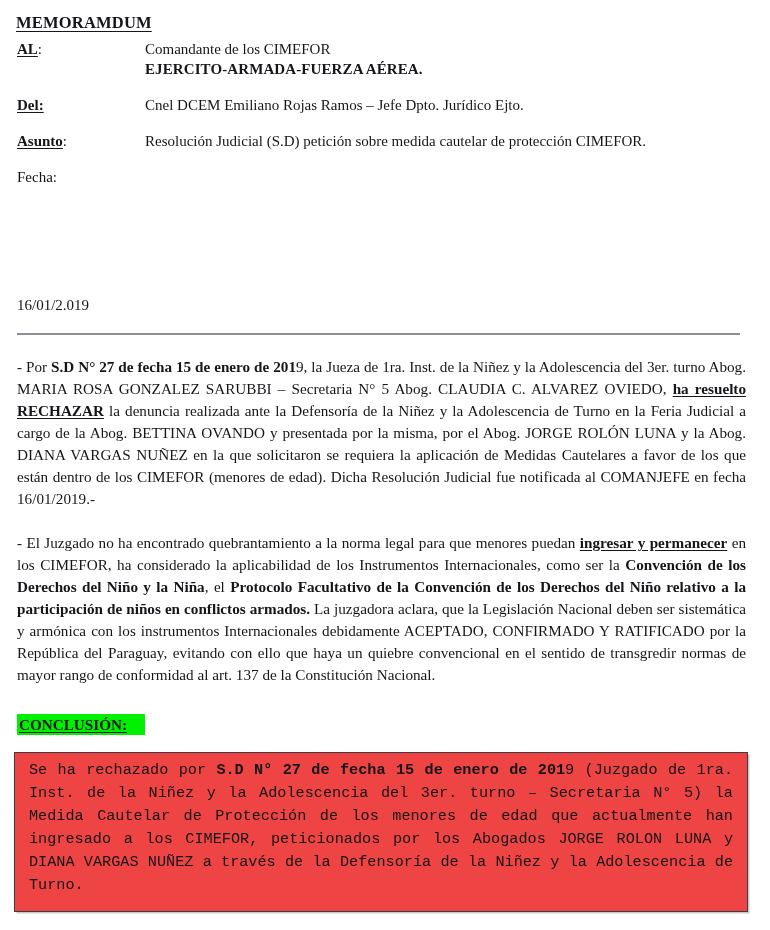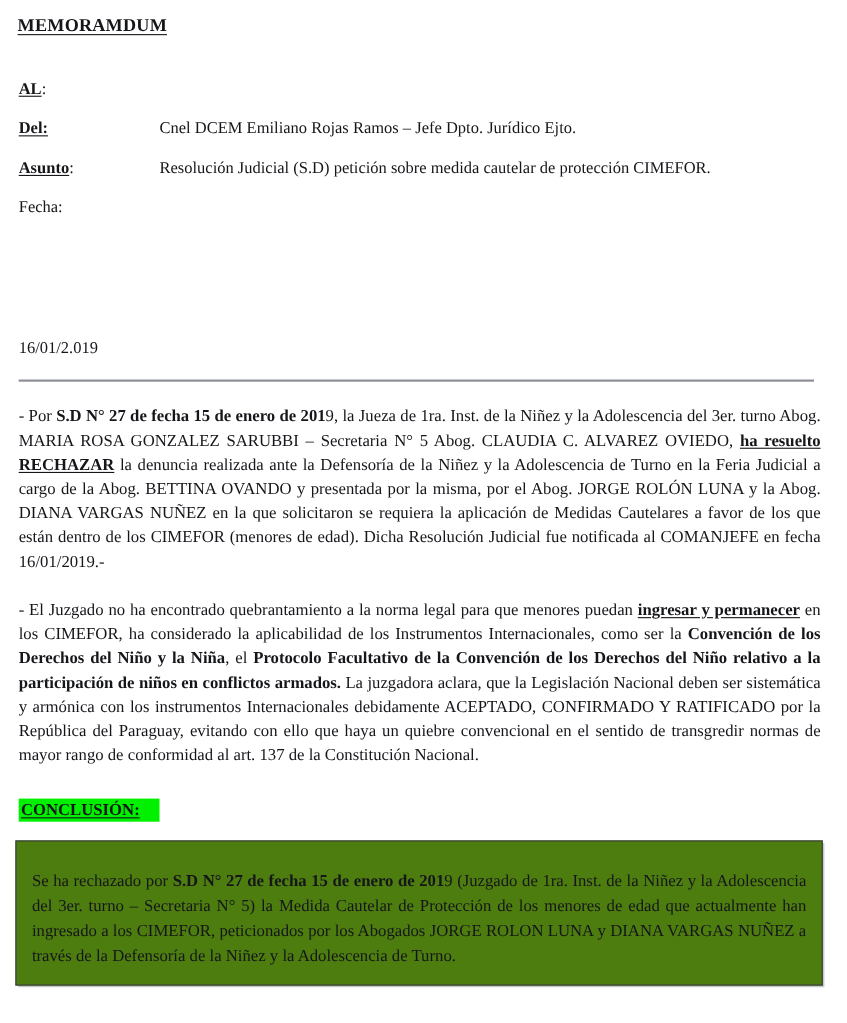--- a/index.html
+++ b/index.html
@@ -29,21 +29,21 @@
     font-size: 16.5px;
     letter-spacing: 0.2px;
     text-decoration: underline;
     text-underline-offset: 3px;
     margin: 13px 0 0 16px;
     padding: 0;
   }
 
   
   .header-block {
-    margin: 38px 0 0 0;
+    margin: 6px 0 0 0;
     padding: 0 22px 0 17px;
   }
   .hdr-row {
     display: flex;
     align-items: flex-start;
     margin-bottom: 16px;
   }
   .hdr-row:last-child { margin-bottom: 0; flex-direction: column; }
   .hdr-label {
     width: 128px;
@@ -109,42 +109,47 @@
     background: #00f000;
     padding: 1px 18px 1px 2px;
     line-height: 19px;
   }
 
   
   .conclusion-box {
     margin: 17px 22px 0 14px;
     border: 1.6px solid #3a3d44;
     box-shadow: 2px 2px 0 -0.5px #c8cacd;
-    padding: 24px 14px 14px 14px;
-    background: #4d7c0f;
+    padding: 6px 14px 14px 14px;
+    background: #ef4444;
+    font-family: Liberation Mono, monospace;
   }
   .conclusion-box p {
     margin: 0;
     font-size: 15.2px;
     line-height: 23px;
     text-align: justify;
     text-justify: inter-word;
   }
 </style>
 </head>
 <body>
 
 <div class="page">
 
   <h1 class="doc-title">MEMORAMDUM</h1>
 
   <div class="header-block">
 
     <div class="hdr-row">
       <div class="hdr-label"><span class="lbl-u">AL</span><span>:</span></div>
+      <div class="hdr-value">
+        <span>Comandante de los CIMEFOR</span>
+        <span class="line2">EJERCITO-ARMADA-FUERZA AÉREA.</span>
+      </div>
     </div>
 
     <div class="hdr-row">
       <div class="hdr-label"><span class="lbl-u">Del:</span></div>
       <div class="hdr-value">
         <span>Cnel DCEM Emiliano Rojas Ramos – Jefe Dpto. Jurídico Ejto.</span>
       </div>
     </div>
 
     <div class="hdr-row">

